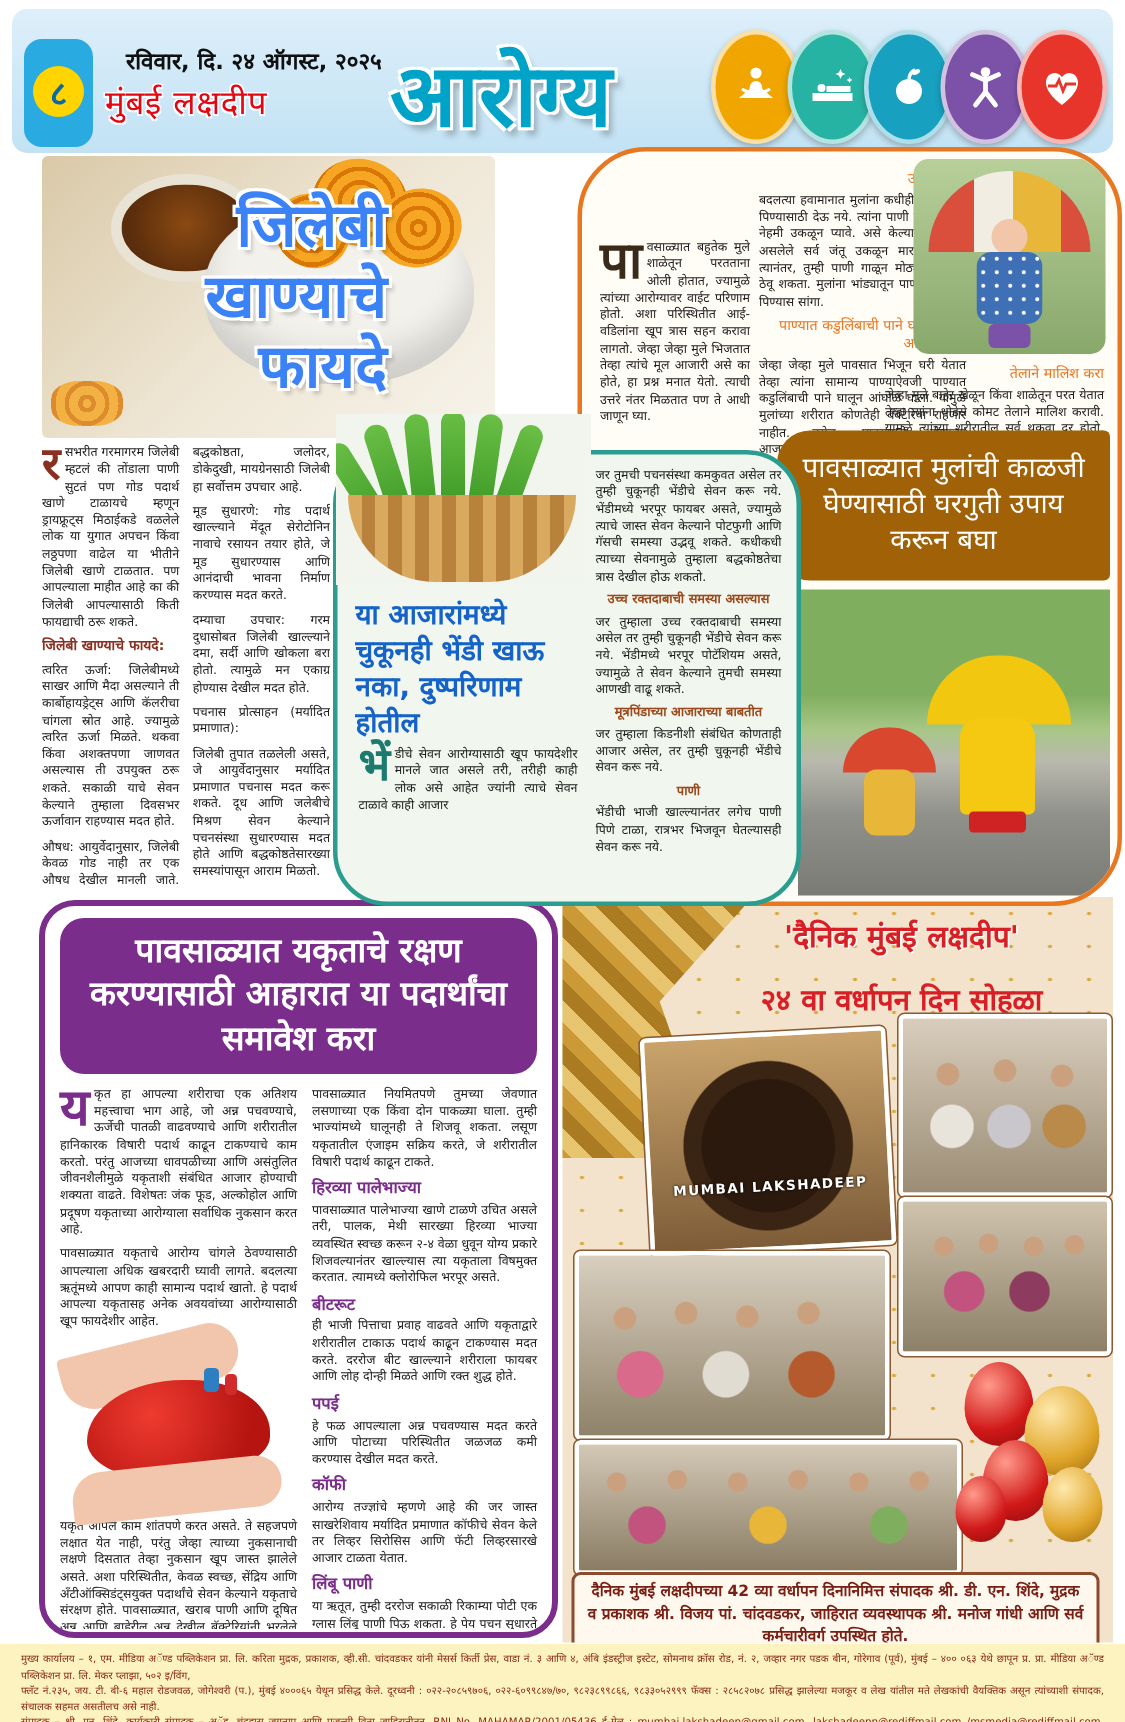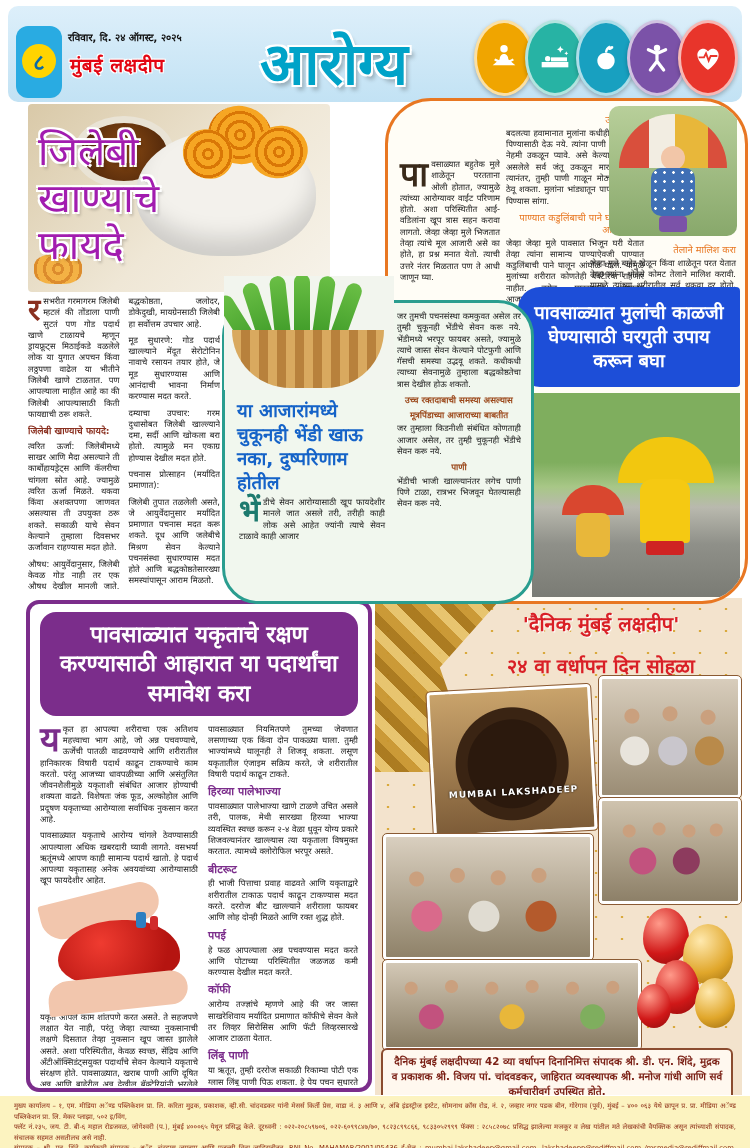--- a/index.html
+++ b/index.html
@@ -4,22 +4,22 @@
 <style>
   html,body{margin:0;padding:0;background:#e9e9e9;font-family:"DejaVu Sans","Liberation Sans",sans-serif;}
   #page{position:relative;width:750px;height:1148px;margin:0 auto;background:#ffffff;overflow:hidden;}
 
   
   .header{position:absolute;left:8px;top:6px;width:734px;height:96px;border-radius:10px;
     background:linear-gradient(180deg,#ddeffa,#c2e2f4);}
   .pagenum-box{position:absolute;left:8px;top:20px;width:46px;height:72px;background:#29abe2;border-radius:12px;}
   .pagenum-circle{width:34px;height:34px;margin:18px auto;border-radius:50%;background:#ffd400;color:#0a6aa8;
     font-size:22px;font-weight:bold;display:flex;align-items:center;justify-content:center;}
-  .date{position:absolute;left:60px;top:24px;font-size:10px;font-weight:bold;color:#101010;}
-  .masthead{position:absolute;left:62px;top:46px;font-size:19px;font-weight:700;color:#e30613;letter-spacing:.5px;
+  .date{position:absolute;left:76px;top:24px;font-size:15px;font-weight:bold;color:#101010;}
+  .masthead{position:absolute;left:62px;top:46px;font-size:22px;font-weight:400;color:#e30613;letter-spacing:.5px;
     text-shadow:1px 1px 0 #fff,-1px -1px 0 #fff,1px -1px 0 #fff,-1px 1px 0 #fff;}
   .arogya{position:absolute;left:252px;top:16px;font-size:58px;font-weight:900;color:#00a3c8;
     text-shadow:2px 2px 0 #fff,-2px -2px 0 #fff,2px -2px 0 #fff,-2px 2px 0 #fff,4px 5px 4px rgba(0,0,0,.25);}
   .icon-row{position:absolute;right:4px;top:14px;display:flex;}
   .oval{width:54px;height:70px;border-radius:50%;margin-left:-9px;display:flex;align-items:center;justify-content:center;
     border:3px solid rgba(255,255,255,.65);box-shadow:0 2px 4px rgba(0,0,0,.25);}
   .oval svg{width:32px;height:32px;}
   .ov-yoga{background:#f0a500;}
   .ov-sleep{background:#27b3a4;}
   .ov-apple{background:#18a0c0;}
@@ -38,43 +38,43 @@
   .teacup{position:absolute;left:46px;top:12px;width:86px;height:58px;border-radius:50%;
     background:radial-gradient(circle at 50% 45%,#8a4a12,#5a2d0c 70%);border:7px solid #e9e3d5;}
   .bowl{position:absolute;right:14px;top:26px;width:180px;height:126px;border-radius:50% 50% 46% 46%;
     background:#f3f1ec;box-shadow:inset 0 -18px 22px rgba(0,0,0,.15);}
   .jalebi{position:absolute;border-radius:50%;
     background:repeating-radial-gradient(circle,#f6a623 0 3px,#d97706 3px 6px,#f6a623 6px 9px);}
   .j1{right:58px;top:2px;width:64px;height:58px;transform:rotate(12deg);}
   .j2{right:22px;top:22px;width:58px;height:52px;transform:rotate(-18deg);}
   .j3{right:96px;top:26px;width:52px;height:48px;transform:rotate(40deg);}
   .j4{left:6px;bottom:8px;width:48px;height:30px;border-radius:40%;opacity:.8;}
-  .jalebi-headline{position:absolute;left:38px;top:128px;width:220px;font-size:40px;font-weight:400;color:#a21caf;
+  .jalebi-headline{position:absolute;left:38px;top:128px;width:220px;font-size:40px;font-weight:700;color:#3b82f6;
     line-height:1.18;white-space:pre-line;z-index:5;
-    text-shadow:2px 2px 0 #fff,-2px -2px 0 #fff,2px -2px 0 #fff,-2px 2px 0 #fff,3px 4px 3px rgba(0,0,0,.2);}
+    text-shadow:2px 2px 0 #fff,-2px -2px 0 #fff,2px -2px 0 #fff,-2px 2px 0 #fff,3px 4px 3px rgba(0,0,0,.2);text-align:right;}
   .jalebi-body{position:absolute;left:28px;top:296px;width:192px;height:300px;column-count:2;column-gap:9px;overflow:hidden;}
   .jalebi-body h4{margin:2px 0 3px 0;font-size:9.3px;color:#8a3020;font-weight:bold;}
 
   
   .rain-box{position:absolute;left:385px;top:98px;width:357px;height:500px;background:#fffdf6;
     border:3px solid #e87722;border-radius:46px;z-index:1;overflow:hidden;}
   .rain-col1{position:absolute;left:12px;top:58px;width:100px;}
   .rain-col2{position:absolute;left:118px;top:10px;width:138px;}
   .rain-col3{position:absolute;right:9px;top:140px;width:146px;}
   .rain-box h5{margin:3px 0 2px 0;font-size:9.5px;color:#e87722;font-weight:normal;text-align:right;line-height:1.25;}
   .girl-photo{position:absolute;right:8px;top:5px;width:128px;height:130px;border-radius:10px;overflow:hidden;
     background:linear-gradient(180deg,#b8cf9a,#88a86b);}
   .g-umbrella{position:absolute;left:10px;top:8px;width:108px;height:54px;border-radius:54px 54px 0 0;
     background:linear-gradient(90deg,#d94f3c 0 28%,#f2ede2 28% 52%,#e8b73a 52% 82%,#d94f3c 82%);}
   .g-head{position:absolute;left:52px;top:40px;width:24px;height:24px;border-radius:50%;background:#f2c6a8;}
   .g-body{position:absolute;left:42px;top:62px;width:44px;height:48px;border-radius:10px;background:#3f6fb5;
     background-image:radial-gradient(#fff 1px,transparent 1.6px);background-size:9px 9px;}
   .g-boots{position:absolute;left:50px;top:110px;width:28px;height:16px;background:#7b52a8;border-radius:4px;}
-  .rain-promo{position:absolute;left:130px;top:186px;width:222px;height:100px;background:#1d4ed8;
-    border-radius:22px 4px 4px 22px;color:#fff;font-weight:700;font-size:18.5px;line-height:1.3;
+  .rain-promo{position:absolute;left:130px;top:186px;width:222px;height:100px;background:#a16207;
+    border-radius:22px 4px 4px 22px;color:#fff;font-weight:400;font-size:18.5px;line-height:1.3;
     text-align:center;display:flex;align-items:center;justify-content:center;padding:4px 10px;box-sizing:border-box;}
   .kids-photo{position:absolute;left:144px;top:292px;width:208px;height:204px;overflow:hidden;
     background:linear-gradient(180deg,#7fae5e 0 34%,#a8c787 46%,#b9b9ae 56%,#8f9089 74%,#7a7b74);}
   .k-umb1{position:absolute;left:86px;top:44px;width:96px;height:46px;border-radius:48px 48px 0 0;background:#f2c70f;}
   .k-kid1{position:absolute;left:108px;top:86px;width:50px;height:64px;border-radius:12px 12px 4px 4px;background:#f5c912;}
   .k-boots1{position:absolute;left:114px;top:148px;width:38px;height:14px;background:#cf2323;border-radius:3px;}
   .k-umb2{position:absolute;left:30px;top:92px;width:62px;height:30px;border-radius:32px 32px 0 0;background:#d9472f;}
   .k-kid2{position:absolute;left:44px;top:120px;width:34px;height:44px;border-radius:8px;background:#e8b73a;}
 
   
@@ -88,21 +88,21 @@
   .p5{left:114px;top:6px;transform:rotate(20deg);} .p6{left:6px;top:16px;transform:rotate(-32deg);}
   .bhendi-box{position:absolute;left:222px;top:300px;width:306px;height:298px;background:#f1f7ee;
     border:3px solid #2a9d8f;border-radius:36px;z-index:3;overflow:hidden;}
   .bhendi-head{position:absolute;left:12px;top:96px;width:152px;font-size:18.5px;font-weight:900;color:#1563c8;line-height:1.3;}
   .bhendi-intro{position:absolute;left:14px;top:194px;width:146px;}
   .bhendi-right{position:absolute;left:172px;top:8px;width:124px;height:282px;overflow:hidden;}
   .bhendi-right h6,.bhendi-intro h6{margin:3px 0 2px 0;font-size:8.6px;color:#9c4a1d;font-weight:bold;text-align:center;}
 
   
   .liver-box{position:absolute;left:26px;top:600px;width:346px;height:492px;background:#fff;
-    border:4px solid #7b2d8b;border-radius:13px;overflow:hidden;box-sizing:border-box;}
+    border:4px solid #7b2d8b;border-radius:24px;overflow:hidden;box-sizing:border-box;}
   .liver-head{margin:8px 10px 6px 10px;background:#7b2d8b;border-radius:16px;color:#fff;
     font-size:22.5px;font-weight:900;text-align:center;line-height:1.3;padding:8px 12px;}
   .liver-cols{display:flex;gap:10px;padding:2px 10px;height:360px;overflow:hidden;}
   .lcol{width:50%;}
   .liver-cols h6{margin:3px 0 1px 0;font-size:11px;color:#7b2d8b;font-weight:bold;}
   .liver-art{position:relative;width:158px;height:118px;margin:2px 0;}
   .hand{position:absolute;background:#f2c6ad;}
   .hand-top{left:0;top:0;width:120px;height:38px;border-radius:10px 60px 60px 70px;transform:rotate(-14deg);}
   .hand-bot{left:8px;bottom:0;width:140px;height:34px;border-radius:70px 60px 60px 10px;transform:rotate(-6deg);}
   .lv{position:absolute;left:18px;top:28px;width:122px;height:66px;
@@ -294,33 +294,34 @@
     <div class="basket"></div>
   </div>
   <div class="bhendi-box">
     <div class="bhendi-head">या आजारांमध्ये चुकूनही भेंडी खाऊ नका, दुष्परिणाम होतील</div>
     <div class="bhendi-intro copy">
       <p><span class="dropcap dc-teal">भें</span><span>डीचे सेवन आरोग्यासाठी खूप फायदेशीर मानले जात असले तरी, तरीही काही लोक असे आहेत ज्यांनी त्याचे सेवन टाळावे काही आजार</span></p>
     </div>
     <div class="bhendi-right copy">
       <p>जर तुमची पचनसंस्था कमकुवत असेल तर तुम्ही चुकूनही भेंडीचे सेवन करू नये. भेंडीमध्ये भरपूर फायबर असते, ज्यामुळे त्याचे जास्त सेवन केल्याने पोटफुगी आणि गॅसची समस्या उद्भवू शकते. कधीकधी त्याच्या सेवनामुळे तुम्हाला बद्धकोष्ठतेचा त्रास देखील होऊ शकतो.</p>
       <h6>उच्च रक्तदाबाची समस्या असल्यास</h6>
+      <p>जर तुम्हाला उच्च रक्तदाबाची समस्या असेल तर तुम्ही चुकूनही भेंडीचे सेवन करू नये. भेंडीमध्ये भरपूर पोटॅशियम असते, ज्यामुळे ते सेवन केल्याने तुमची समस्या आणखी वाढू शकते.</p>
       <h6>मूत्रपिंडाच्या आजाराच्या बाबतीत</h6>
       <p>जर तुम्हाला किडनीशी संबंधित कोणताही आजार असेल, तर तुम्ही चुकूनही भेंडीचे सेवन करू नये.</p>
       <h6>पाणी</h6>
       <p>भेंडीची भाजी खाल्ल्यानंतर लगेच पाणी पिणे टाळा, रात्रभर भिजवून घेतल्यासही सेवन करू नये.</p>
     </div>
   </div>
 
   <div class="liver-box">
     <div class="liver-head">पावसाळ्यात यकृताचे रक्षण करण्यासाठी आहारात या पदार्थांचा समावेश करा</div>
     <div class="liver-cols copy">
       <div class="lcol">
         <p><span class="dropcap dc-purple">य</span><span>कृत हा आपल्या शरीराचा एक अतिशय महत्त्वाचा भाग आहे, जो अन्न पचवण्याचे, ऊर्जेची पातळी वाढवण्याचे आणि शरीरातील हानिकारक विषारी पदार्थ काढून टाकण्याचे काम करतो. परंतु आजच्या धावपळीच्या आणि असंतुलित जीवनशैलीमुळे यकृताशी संबंधित आजार होण्याची शक्यता वाढते. विशेषतः जंक फूड, अल्कोहोल आणि प्रदूषण यकृताच्या आरोग्याला सर्वाधिक नुकसान करत आहे.</span></p>
-        <p>पावसाळ्यात यकृताचे आरोग्य चांगले ठेवण्यासाठी आपल्याला अधिक खबरदारी घ्यावी लागते. वसभर्या ऋतूंमध्ये आपण काही सामान्य पदार्थ खातो. हे पदार्थ आपल्या यकृतासह अनेक अवयवांच्या आरोग्यासाठी खूप फायदेशीर आहेत.</p>
+        <p>पावसाळ्यात यकृताचे आरोग्य चांगले ठेवण्यासाठी आपल्याला अधिक खबरदारी घ्यावी लागते. बदलत्या ऋतूंमध्ये आपण काही सामान्य पदार्थ खातो. हे पदार्थ आपल्या यकृतासह अनेक अवयवांच्या आरोग्यासाठी खूप फायदेशीर आहेत.</p>
         <div class="liver-art">
           <div class="hand hand-top"></div>
           <div class="lv"></div>
           <div class="lv-tube-b"></div>
           <div class="lv-tube-r"></div>
           <div class="gb"></div>
           <div class="hand hand-bot"></div>
         </div>
         <p>यकृत आपले काम शांतपणे करत असते. ते सहजपणे लक्षात येत नाही, परंतु जेव्हा त्याच्या नुकसानाची लक्षणे दिसतात तेव्हा नुकसान खूप जास्त झालेले असते. अशा परिस्थितीत, केवळ स्वच्छ, सेंद्रिय आणि अँटीऑक्सिडंट्सयुक्त पदार्थांचे सेवन केल्याने यकृताचे संरक्षण होते. पावसाळ्यात, खराब पाणी आणि दूषित अन्न आणि बाहेरील अन्न देखील बॅक्टेरियांनी भरलेले असते, जे खाल्ल्यास यकृताचे नुकसान होऊ शकते.</p>
 

